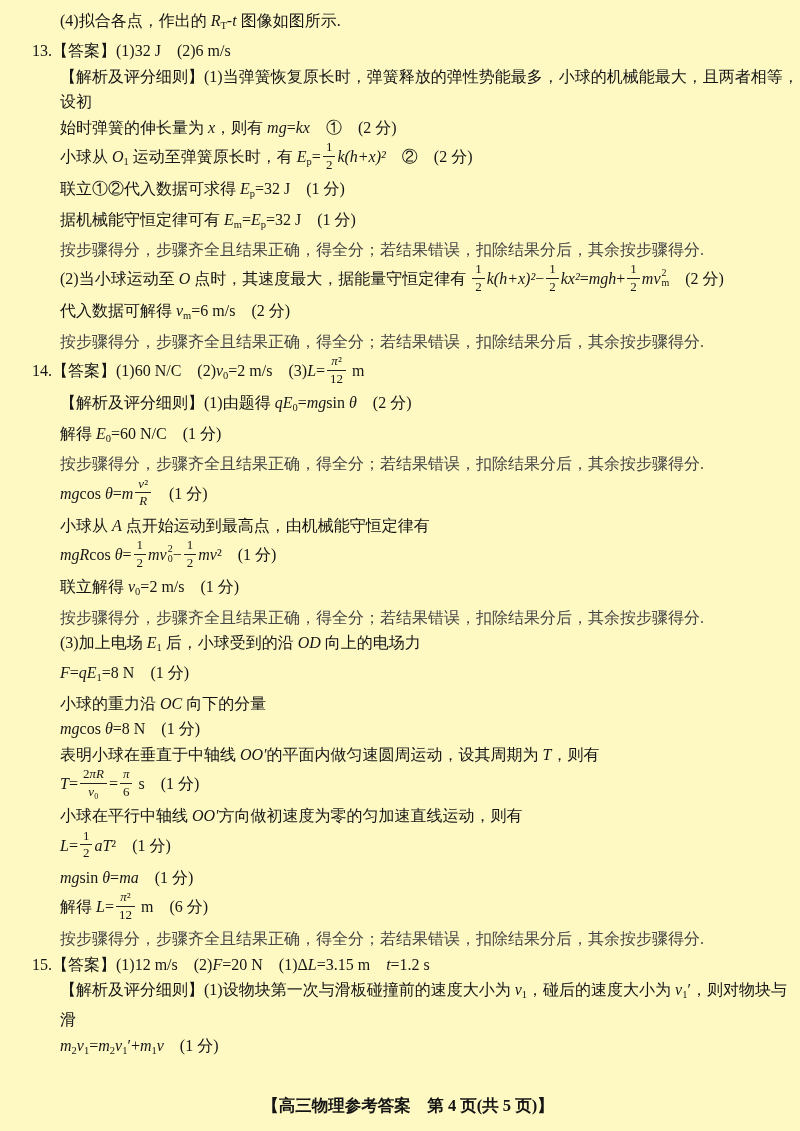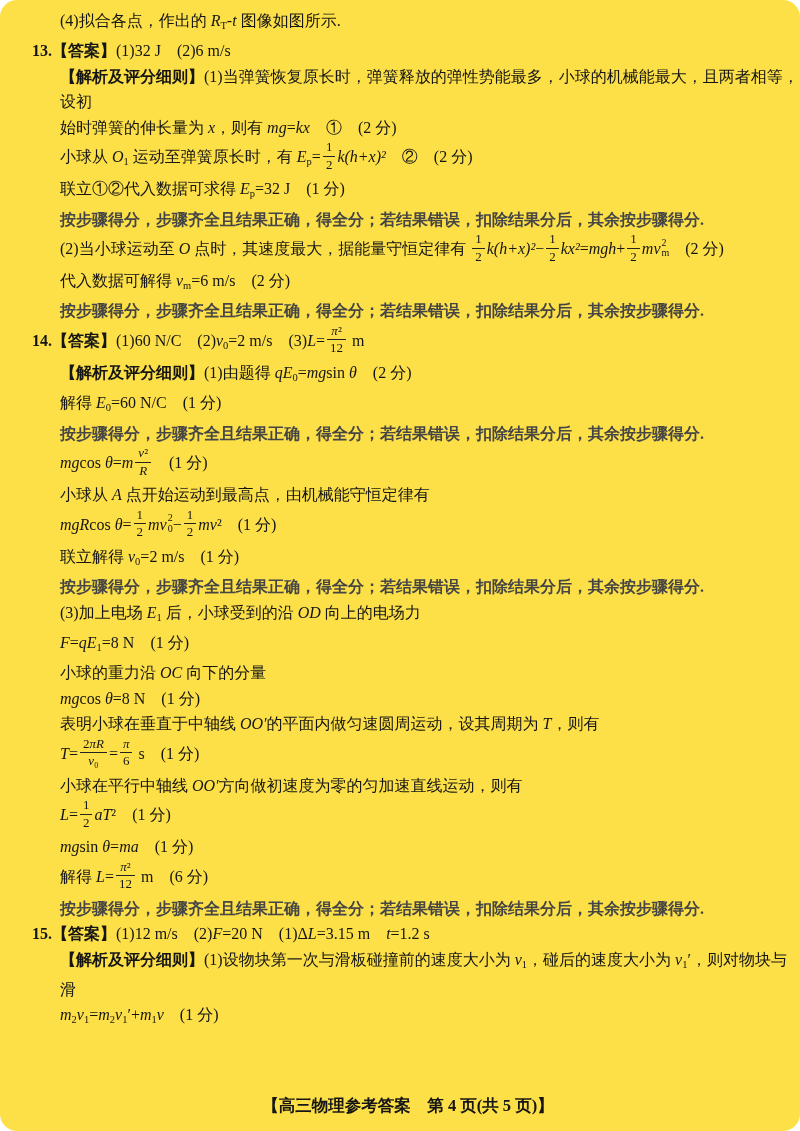--- a/index.html
+++ b/index.html
@@ -1,28 +1,28 @@
 <!DOCTYPE html>
 <html><head>
 <meta charset="utf-8">
 <style>
   html,body{margin:0;padding:0;background:#ffffff;}
   .page{
     width:800px;height:1131px;box-sizing:border-box;
-    background:#fde047;overflow:hidden;position:relative;
+    background:#fef9c3;overflow:hidden;position:relative;
     padding-top:8px;
     font-family:"Liberation Serif","DejaVu Serif",serif;
-    color:#151515;font-size:16px;border-radius:17px;
+    color:#151515;font-size:16px;
   }
   .line{white-space:pre-wrap;line-height:25.4px;}
   .indent0{padding-left:32px;}
   .indent1{padding-left:60px;}
   .big{padding-top:2px;padding-bottom:2px;}
-  .note{color:#454545;font-weight:bold;}
-  .b{font-weight:700;}
+  .note{color:#454545;}
+  .b{font-weight:400;}
   .m{font-style:italic;}
   .sub{font-size:10.5px;vertical-align:-3px;}
   .frac{
     display:inline-block;vertical-align:middle;text-align:center;
     font-size:13px;line-height:1.12;margin:0 2px;transform:translateY(-2px);
   }
   .frac .num{display:block;border-bottom:1.2px solid #222;padding:0 3px 1px;}
   .frac .den{display:block;padding:1px 3px 0;}
   .ss{
     display:inline-block;vertical-align:middle;font-size:10px;line-height:1.05;
@@ -38,20 +38,21 @@
 <body>
 
 <div class="page">
   <div id="doc-body">
       <div class="line indent1"><span>(4)拟合各点，作出的 </span><span class="m">R</span><span class="sub">T</span><span>-</span><span class="m">t</span><span> 图像如图所示.</span></div>
       <div class="line indent0"><span class="b">13.【答案】</span><span>(1)32 J　(2)6 m/s</span></div>
       <div class="line indent1"><span class="b">【解析及评分细则】</span><span>(1)当弹簧恢复原长时，弹簧释放的弹性势能最多，小球的机械能最大，且两者相等，设初</span></div>
       <div class="line indent1"><span>始时弹簧的伸长量为 </span><span class="m">x</span><span>，则有 </span><span class="m">mg</span><span>=</span><span class="m">kx</span><span>　①　(2 分)</span></div>
       <div class="line indent1 big"><span>小球从 </span><span class="m">O</span><span class="sub">1</span><span> 运动至弹簧原长时，有 </span><span class="m">E</span><span class="sub">p</span><span>=</span><span class="frac"><span class="num"><span>1</span></span><span class="den"><span>2</span></span></span><span class="m">k(h+x)²</span><span>　②　(2 分)</span></div>
       <div class="line indent1"><span>联立①②代入数据可求得 </span><span class="m">E</span><span class="sub">p</span><span>=32 J　(1 分)</span></div>
+      <div class="line indent1"><span>据机械能守恒定律可有 </span><span class="m">E</span><span class="sub">m</span><span>=</span><span class="m">E</span><span class="sub">p</span><span>=32 J　(1 分)</span></div>
       <div class="line indent1 note"><span>按步骤得分，步骤齐全且结果正确，得全分；若结果错误，扣除结果分后，其余按步骤得分.</span></div>
       <div class="line indent1 big"><span>(2)当小球运动至 </span><span class="m">O</span><span> 点时，其速度最大，据能量守恒定律有 </span><span class="frac"><span class="num"><span>1</span></span><span class="den"><span>2</span></span></span><span class="m">k(h+x)²</span><span>−</span><span class="frac"><span class="num"><span>1</span></span><span class="den"><span>2</span></span></span><span class="m">kx²</span><span>=</span><span class="m">mgh</span><span>+</span><span class="frac"><span class="num"><span>1</span></span><span class="den"><span>2</span></span></span><span class="m">mv</span><span class="ss"><span>2</span><span>m</span></span><span>　(2 分)</span></div>
       <div class="line indent1"><span>代入数据可解得 </span><span class="m">v</span><span class="sub">m</span><span>=6 m/s　(2 分)</span></div>
       <div class="line indent1 note"><span>按步骤得分，步骤齐全且结果正确，得全分；若结果错误，扣除结果分后，其余按步骤得分.</span></div>
       <div class="line indent0 big"><span class="b">14.【答案】</span><span>(1)60 N/C　(2)</span><span class="m">v</span><span class="sub">0</span><span>=2 m/s　(3)</span><span class="m">L</span><span>=</span><span class="frac"><span class="num"><span class="m">π</span><span>²</span></span><span class="den"><span>12</span></span></span><span> m</span></div>
       <div class="line indent1"><span class="b">【解析及评分细则】</span><span>(1)由题得 </span><span class="m">qE</span><span class="sub">0</span><span>=</span><span class="m">mg</span><span>sin </span><span class="m">θ</span><span>　(2 分)</span></div>
       <div class="line indent1"><span>解得 </span><span class="m">E</span><span class="sub">0</span><span>=60 N/C　(1 分)</span></div>
       <div class="line indent1 note"><span>按步骤得分，步骤齐全且结果正确，得全分；若结果错误，扣除结果分后，其余按步骤得分.</span></div>
       <div class="line indent1 big"><span class="m">mg</span><span>cos </span><span class="m">θ</span><span>=</span><span class="m">m</span><span class="frac"><span class="num"><span class="m">v</span><span>²</span></span><span class="den"><span class="m">R</span></span></span><span>　(1 分)</span></div>
       <div class="line indent1"><span>小球从 </span><span class="m">A</span><span> 点开始运动到最高点，由机械能守恒定律有</span></div>

